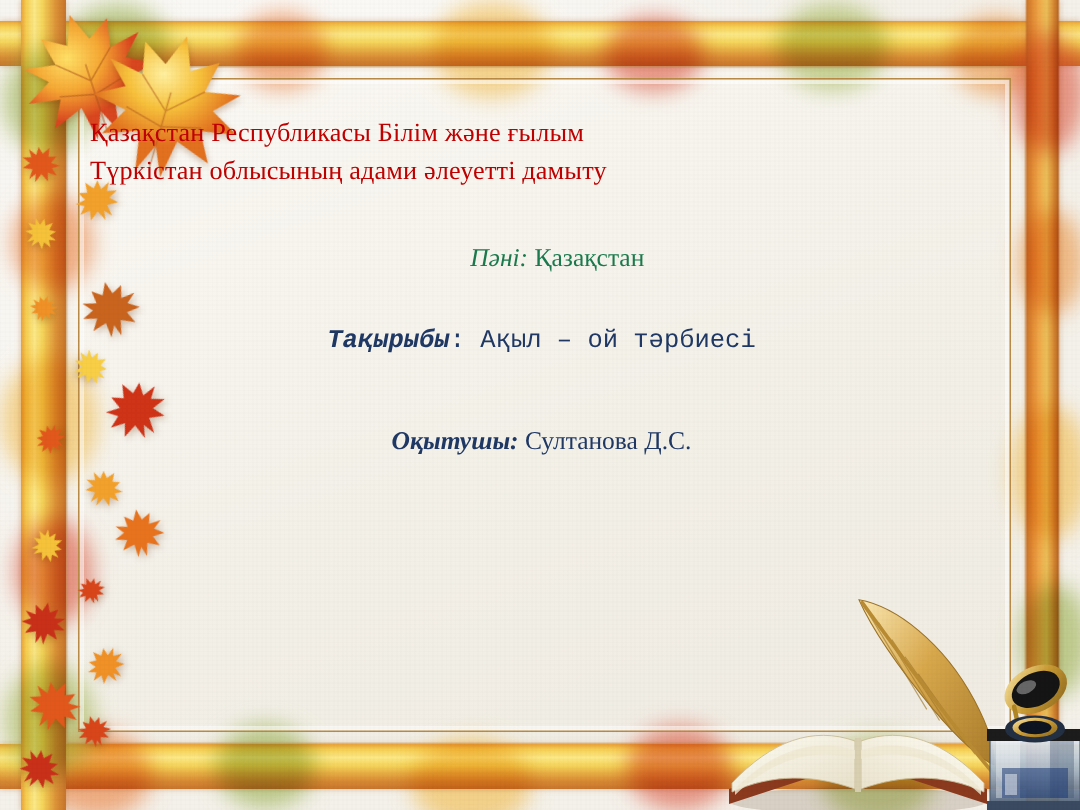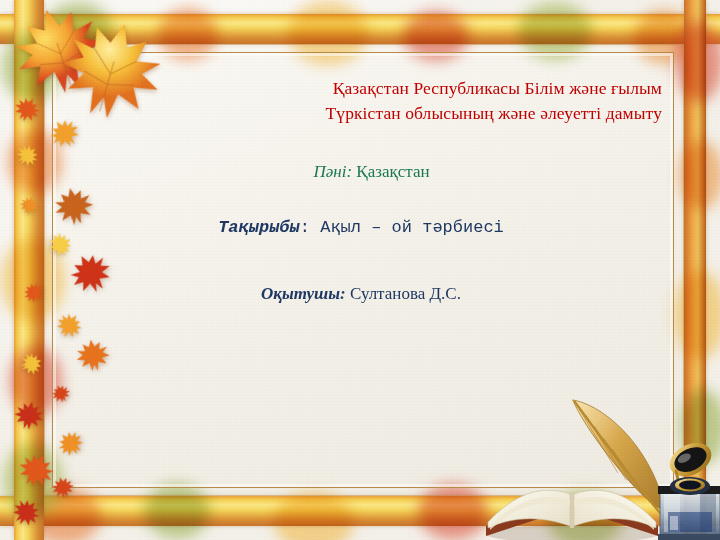--- a/index.html
+++ b/index.html
@@ -70,21 +70,21 @@
     position:absolute; z-index:1;
     left:46px; top:46px; right:40px; bottom:46px;
     background:linear-gradient(160deg,#FBF9F4 0%, #F3F0E8 55%, #EFEBE2 100%);
   }
 
   
   .content {
     position:absolute; z-index:5;
     left:60px; right:58px; top:56px; bottom:50px;
     display:flex; flex-direction:column; align-items:center;
-    text-align:right;
+    text-align:left;
   }
 
   .title-block { margin-top:20px; width:100%; }
   .title-line {
     color:#C00000;
     font-size:17.5px;
     line-height:25px;
     letter-spacing:.1px;
     white-space:nowrap;
   }
@@ -381,21 +381,21 @@
 
         <path fill="#3A4A60" d="M2 74 L66 74 L66 80 L2 80 Z"></path>
       </g>
     </svg>
   </div>
 
   <div class="content">
 
     <div class="title-block">
       <div class="title-line">Қазақстан Республикасы Білім және ғылым</div>
-      <div class="title-line">Түркістан облысының және әлеуетті дамыту</div>
+      <div class="title-line">Түркістан облысының адами әлеуетті дамыту</div>
     </div>
 
     <div class="subject-line">
       <span class="lbl-green">Пәні:</span>
       <span>Қазақстан</span>
     </div>
 
     <div class="topic-line">
       <span class="lbl">Тақырыбы</span><span>:</span>
       <span>Ақыл – ой тәрбиесі</span>

